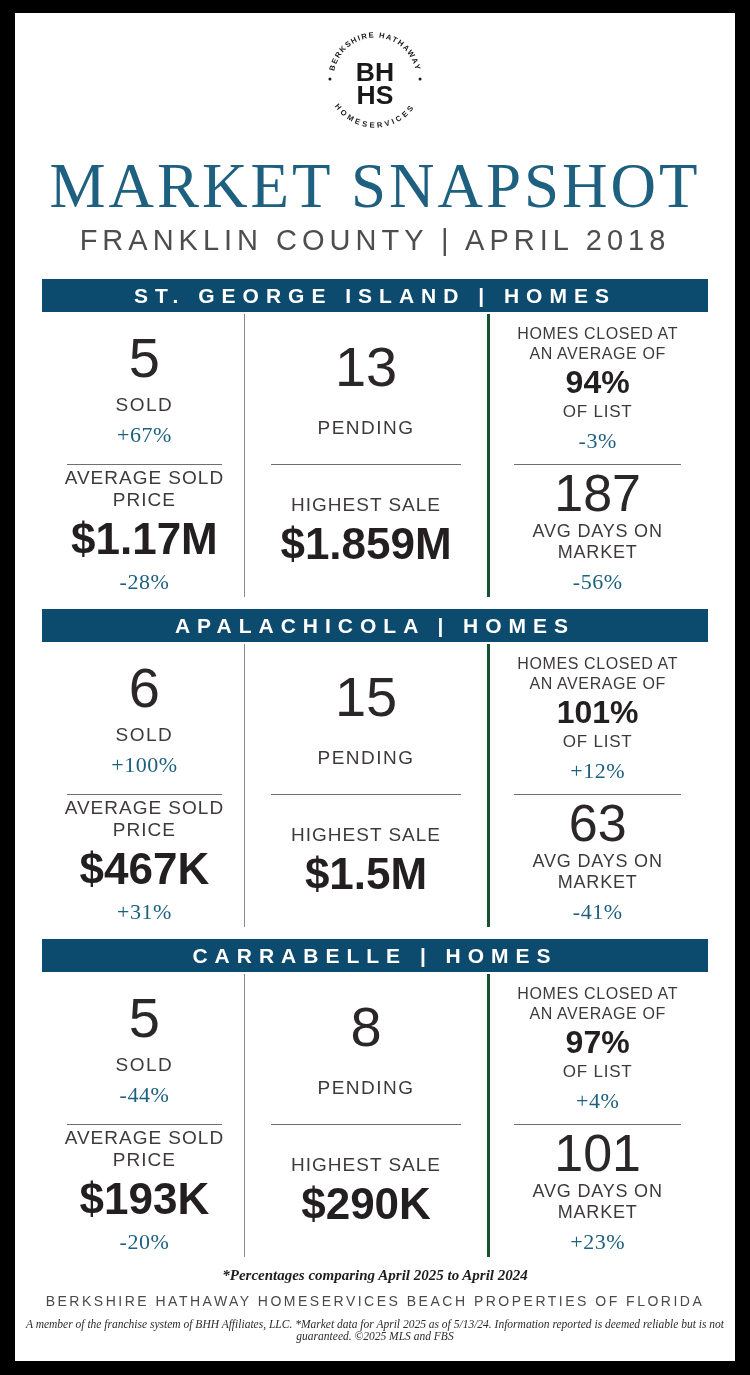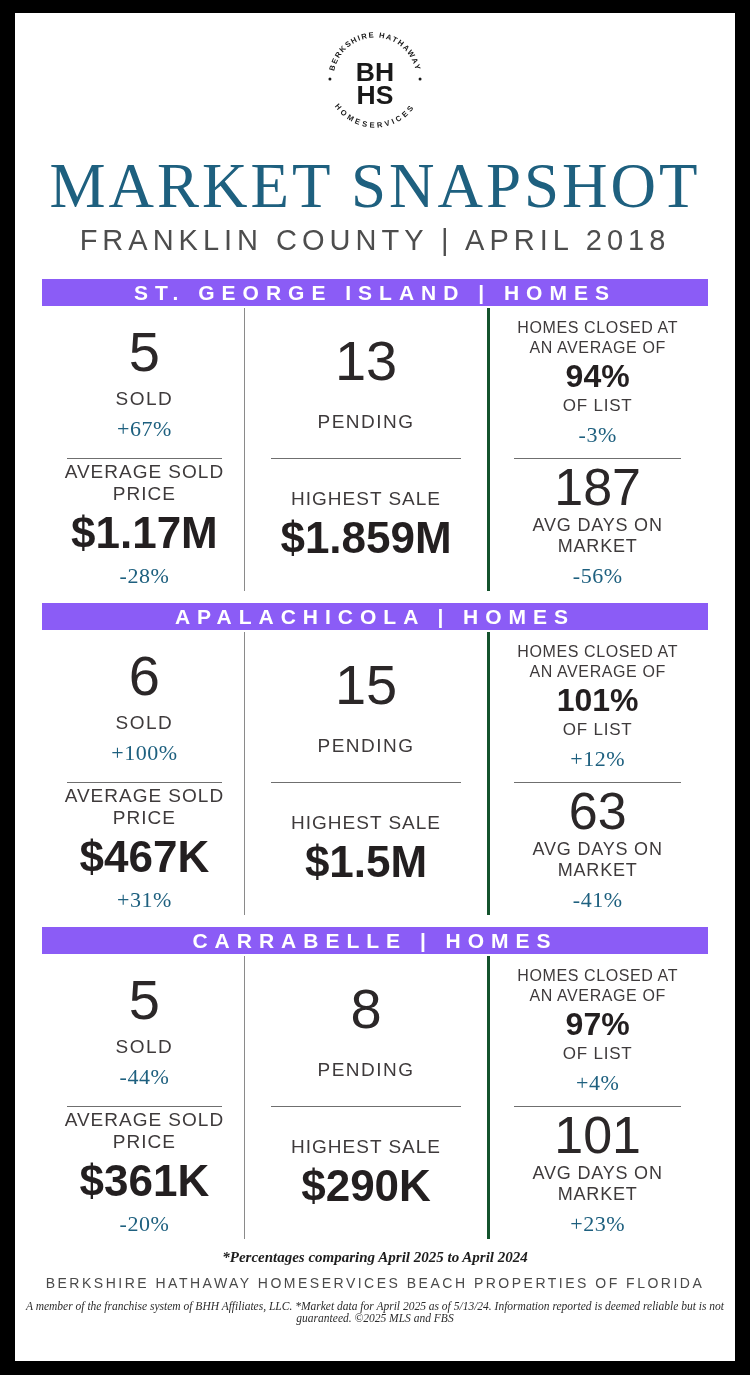--- a/index.html
+++ b/index.html
@@ -26,21 +26,21 @@
     font-size:63px; line-height:1.1; letter-spacing:3px;
     color:#1E607F; font-weight:400;
   }
   .subtitle {
     text-align:center; margin-top:2px;
     font-size:29px; letter-spacing:5px; color:#4d4d4d; line-height:1.2;
   }
 
   
   .banner {
-    margin:21px 27px 0 27px; height:27px; background:#8b5cf6;
+    margin:21px 27px 0 27px; height:33px; background:#0c4a6e;
     display:flex; align-items:center; justify-content:center;
   }
   .banner span {
     color:#fff; font-weight:bold; font-size:21px; letter-spacing:7px;
   }
   .banner-2, .banner-3 { margin-top:12px; }
 
   
   .grid {
     display:flex; padding:2px 30px 0 30px;
@@ -219,21 +219,21 @@
     <div class="grid">
       <div class="col c1">
         <div class="cell top">
           <div class="big-num">5</div>
           <div class="stat-label">SOLD</div>
           <div class="change">-44%</div>
         </div>
         <div class="hline"></div>
         <div class="cell bottom">
           <div class="money-label">AVERAGE SOLD PRICE</div>
-          <div class="money-val">$361K</div>
+          <div class="money-val">$193K</div>
           <div class="change">-20%</div>
         </div>
       </div>
       <div class="col c2">
         <div class="cell top">
           <div class="big-num">8</div>
           <div class="stat-label pending-pad">PENDING</div>
         </div>
         <div class="hline"></div>
         <div class="cell bottom">

